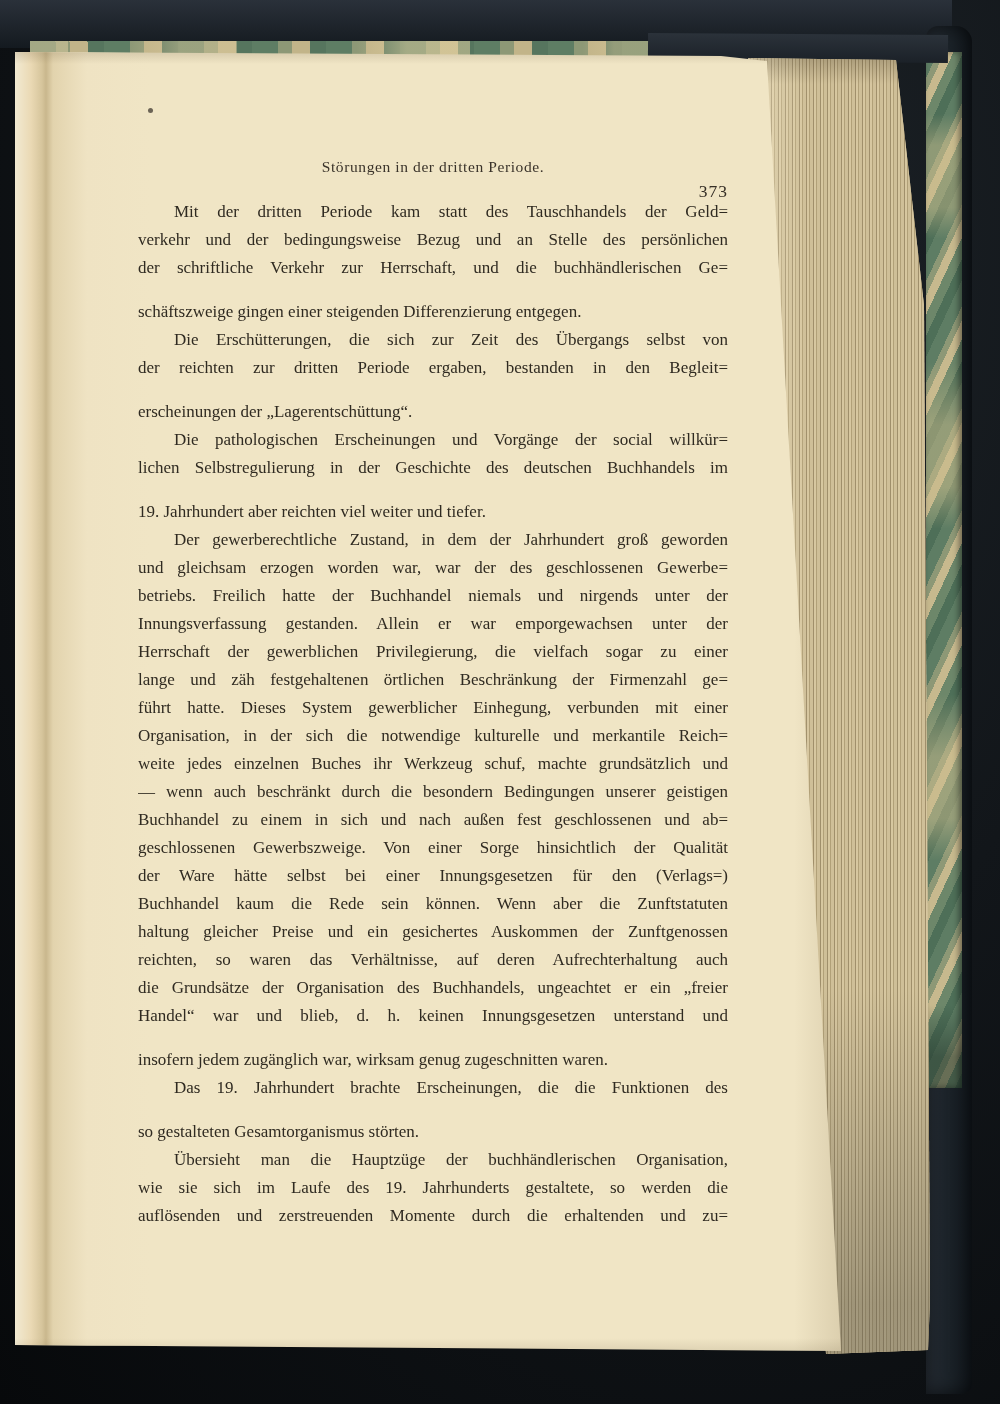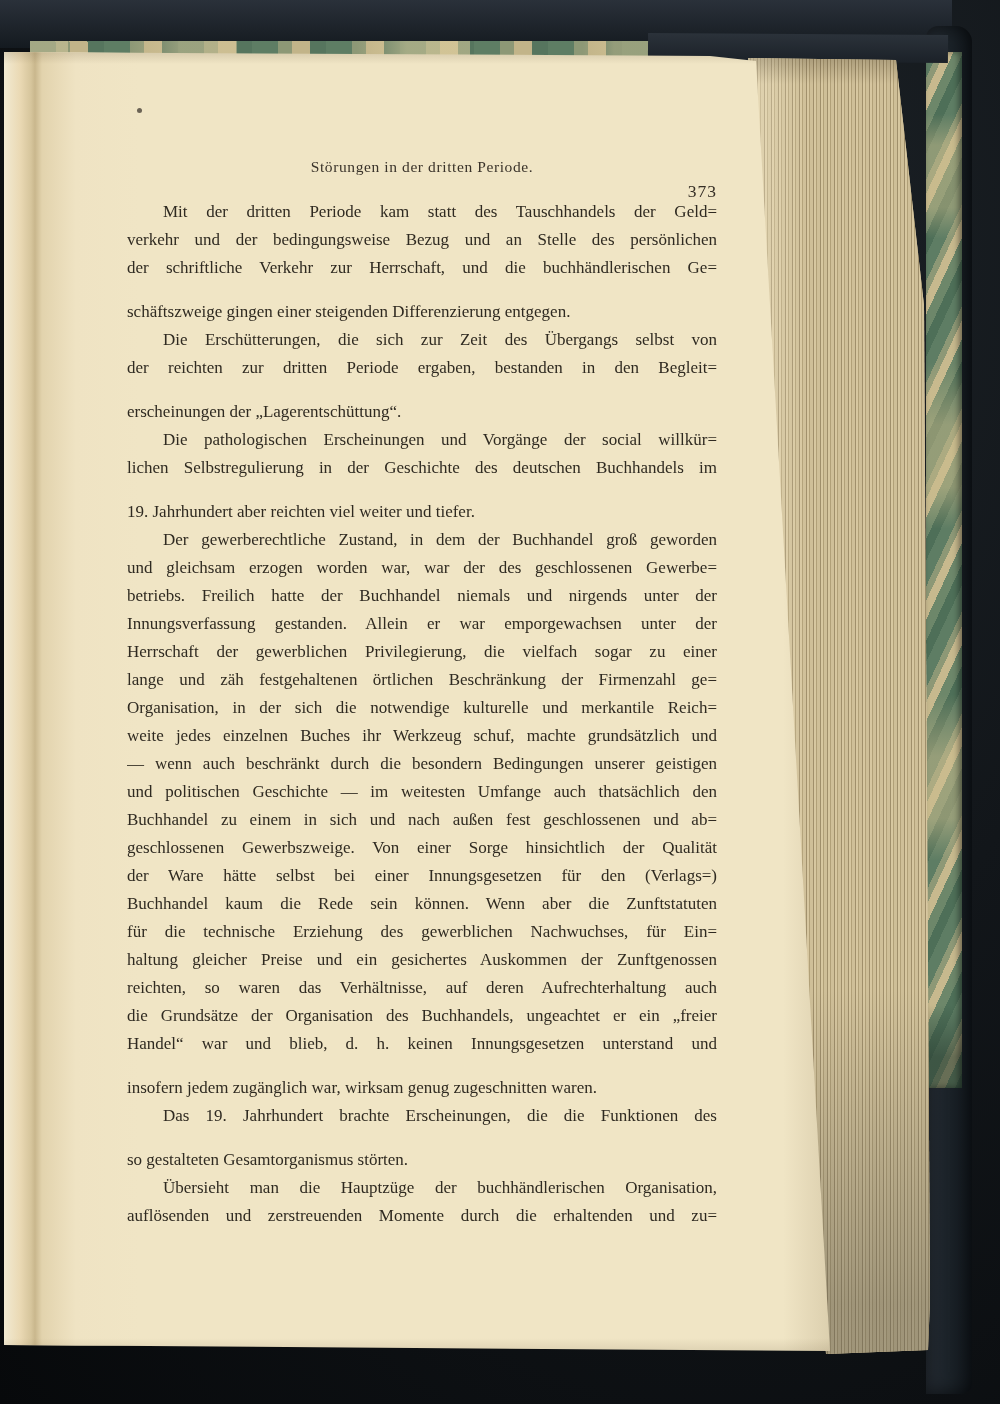--- a/index.html
+++ b/index.html
@@ -42,21 +42,21 @@
     clip-path:polygon(4px 8px,152px 10px,180px 255px,186px 1250px,184px 1300px,82px 1304px);
     background-color:#c6b58e;
     background-image:
       linear-gradient(180deg, rgba(40,30,15,.28) 0, rgba(40,30,15,0) 34px),
       linear-gradient(180deg, rgba(0,0,0,0) 72%, rgba(82,80,70,.38) 96%),
       linear-gradient(90deg, rgba(255,246,218,.45) 0, rgba(255,246,218,0) 34%),
       repeating-linear-gradient(90deg,#d7c7a0 0 2px,#b1a078 2px 3px,#cfbf98 3px 6px,#a08f6b 6px 7px);
   }
   
   .main-page{
-    position:absolute;left:4px;top:48px;width:834px;height:1310px;z-index:5;
+    position:absolute;left:15px;top:48px;width:834px;height:1310px;z-index:5;
     clip-path:polygon(0 4px,706px 8px,752px 13px,826px 1303px,0 1297px);
     background-color:var(--paper,#f0e5c5);
     background-image:
       linear-gradient(180deg, rgba(70,52,28,.20) 0, rgba(70,52,28,0) 16px),
       linear-gradient(0deg, rgba(70,52,28,.16) 0, rgba(70,52,28,0) 20px),
       linear-gradient(270deg, rgba(110,88,50,.18) 0, rgba(110,88,50,0) 55px),
       linear-gradient(90deg,#f2ead2 0,#ead9b4 16px,#d6c59c 27px,#c9b78d 31px,#e2d3ad 38px,#efe3c3 72px, rgba(0,0,0,0) 135px);
     text-decoration: underline;
   }
   .speck{position:absolute;left:133px;top:60px;width:5px;height:5px;border-radius:50%;
@@ -100,39 +100,39 @@
     <div class="line indent">Mit der dritten Periode kam statt des Tauschhandels der Geld=</div>
         <div class="line">verkehr und der bedingungsweise Bezug und an Stelle des persönlichen</div>
         <div class="line">der schriftliche Verkehr zur Herrschaft, und die buchhändlerischen Ge=</div>
         <div class="line end">schäftszweige gingen einer steigenden Differenzierung entgegen.</div>
         <div class="line indent">Die Erschütterungen, die sich zur Zeit des Übergangs selbst von</div>
         <div class="line">der reichten zur dritten Periode ergaben, bestanden in den Begleit=</div>
         <div class="line end">erscheinungen der „Lagerentschüttung“.</div>
         <div class="line indent">Die pathologischen Erscheinungen und Vorgänge der social willkür=</div>
         <div class="line">lichen Selbstregulierung in der Geschichte des deutschen Buchhandels im</div>
         <div class="line end">19. Jahrhundert aber reichten viel weiter und tiefer.</div>
-        <div class="line indent">Der gewerberechtliche Zustand, in dem der Buchhandel groß geworden</div>
+        <div class="line indent">Der gewerberechtliche Zustand, in dem der Jahrhundert groß geworden</div>
         <div class="line">und gleichsam erzogen worden war, war der des geschlossenen Gewerbe=</div>
         <div class="line">betriebs. Freilich hatte der Buchhandel niemals und nirgends unter der</div>
         <div class="line">Innungsverfassung gestanden. Allein er war emporgewachsen unter der</div>
         <div class="line">Herrschaft der gewerblichen Privilegierung, die vielfach sogar zu einer</div>
         <div class="line">lange und zäh festgehaltenen örtlichen Beschränkung der Firmenzahl ge=</div>
+        <div class="line">führt hatte. Dieses System gewerblicher Einhegung, verbunden mit einer</div>
         <div class="line">Organisation, in der sich die notwendige kulturelle und merkantile Reich=</div>
         <div class="line">weite jedes einzelnen Buches ihr Werkzeug schuf, machte grundsätzlich und</div>
         <div class="line">— wenn auch beschränkt durch die besondern Bedingungen unserer geistigen</div>
-        <div class="line">und politischen Geschichte — im weitesten Umfange auch thatsächlich den</div>
         <div class="line">Buchhandel zu einem in sich und nach außen fest geschlossenen und ab=</div>
         <div class="line">geschlossenen Gewerbszweige. Von einer Sorge hinsichtlich der Qualität</div>
         <div class="line">der Ware hätte selbst bei einer Innungsgesetzen für den (Verlags=)</div>
         <div class="line">Buchhandel kaum die Rede sein können. Wenn aber die Zunftstatuten</div>
-        <div class="line">für die technische Erziehung des gewerblichen Nachwuchses, für Ein=</div>
         <div class="line">haltung gleicher Preise und ein gesichertes Auskommen der Zunftgenossen</div>
         <div class="line">reichten, so waren das Verhältnisse, auf deren Aufrechterhaltung auch</div>
         <div class="line">die Grundsätze der Organisation des Buchhandels, ungeachtet er ein „freier</div>
         <div class="line">Handel“ war und blieb, d. h. keinen Innungsgesetzen unterstand und</div>
         <div class="line end">insofern jedem zugänglich war, wirksam genug zugeschnitten waren.</div>
         <div class="line indent">Das 19. Jahrhundert brachte Erscheinungen, die die Funktionen des</div>
         <div class="line end">so gestalteten Gesamtorganismus störten.</div>
         <div class="line indent">Übersieht man die Hauptzüge der buchhändlerischen Organisation,</div>
+        <div class="line">wie sie sich im Laufe des 19. Jahrhunderts gestaltete, so werden die</div>
         <div class="line">auflösenden und zerstreuenden Momente durch die erhaltenden und zu=</div>
       </div>
   </div>
 </div>
 
 </body></html>

